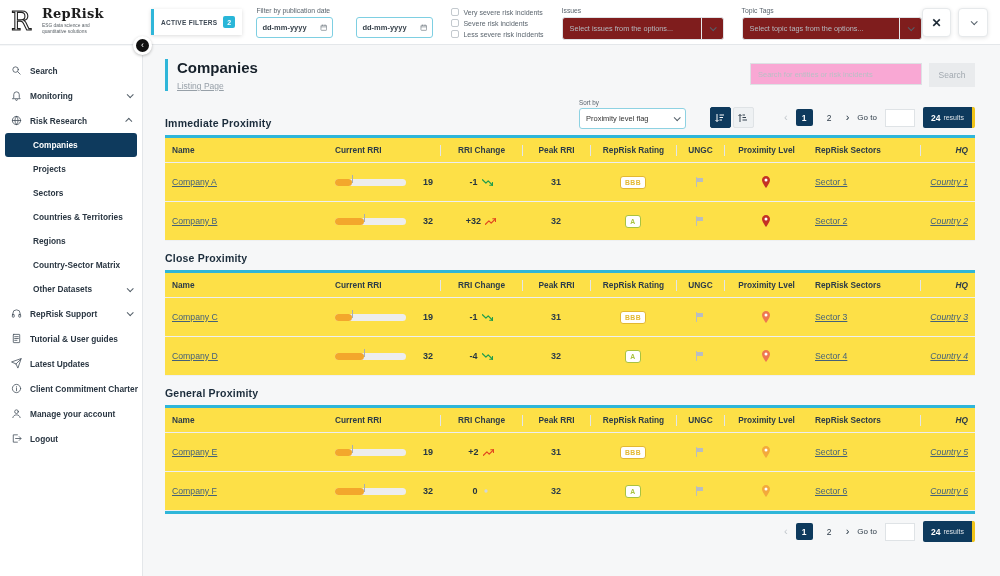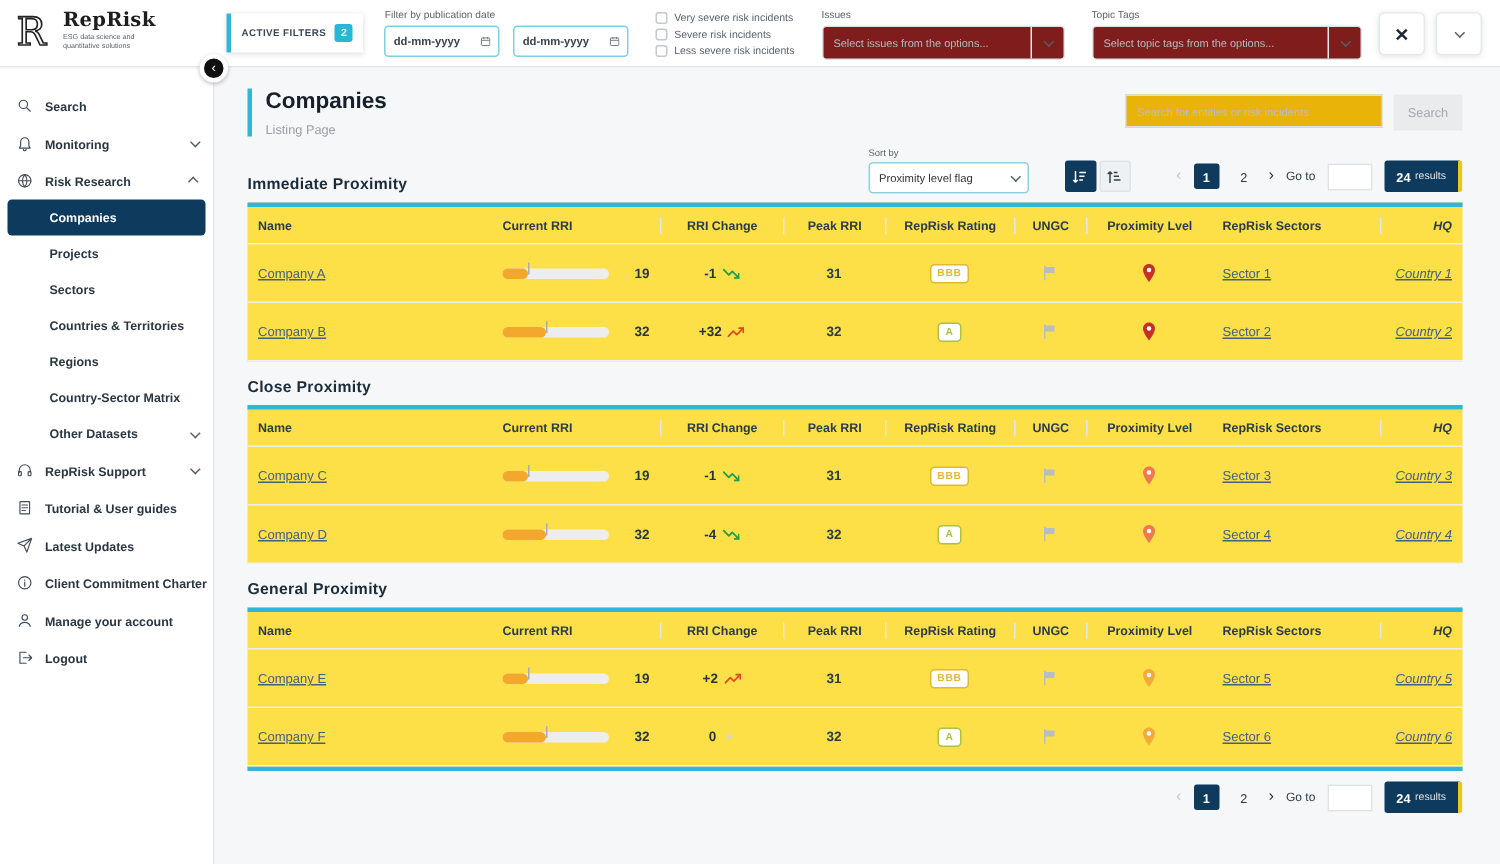--- a/index.html
+++ b/index.html
@@ -13,21 +13,21 @@
   .logo-block { width:143px; flex:0 0 143px; display:flex; gap:6px; padding:6px 6px 0 10px; align-items:flex-start; }
   .brand-name { font-family:"DejaVu Serif", serif; font-size:13px; font-weight:700; color:#1d1d1d; letter-spacing:.2px; }
   .brand-tagline { font-size:4.8px; color:#5c6369; margin-top:2px; line-height:1.25; width:60px; }
   .active-filters { margin:9px 0 0 8px; height:26px; background:#fff; border-left:3px solid #2fb6d9;
                     box-shadow:0 1px 4px rgba(0,0,0,.14); display:flex; align-items:center; gap:6px;
                     padding:0 7px; font-size:6.5px; font-weight:700; letter-spacing:.3px; color:#3c4753; white-space:nowrap; }
   .count-badge { width:12px; height:12px; background:#29b6d8; color:#fff; font-size:7px; font-weight:700;
                  display:flex; align-items:center; justify-content:center; border-radius:2px; }
   .field-label { font-size:6.8px; color:#5a646d; margin-bottom:3px; white-space:nowrap; }
   .date-filter { margin:7px 0 0 14px; }
-  .date-inputs { display:flex; gap:9px; }
+  .date-inputs { display:flex; gap:23px; }
   .date-input { width:77px; height:21px; border:1px solid #7ecfe2; border-radius:3px; background:#fff;
                 display:flex; align-items:center; padding:0 5px; gap:3px; }
   .date-input input { border:0; outline:0; width:100%; font-size:7.5px; font-weight:700; color:#39434c; font-family:inherit; background:transparent; }
   .date-input input::placeholder { color:#39434c; }
   .severity { margin:8px 0 0 18px; display:flex; flex-direction:column; gap:3px; }
   .chk { display:flex; align-items:center; gap:4px; font-size:7px; color:#5b656e; white-space:nowrap; cursor:pointer; }
   .chk .box { width:8px; height:8px; border:1px solid #c3c9ce; border-radius:2px; background:#fff; flex:0 0 8px; }
   .select-field { margin:7px 0 0 18px; }
   .sel { height:23px; border:1px solid #dfe3e6; border-radius:3px; background:#7f1d1d;
          display:flex; align-items:center; justify-content:space-between; padding-left:7px; cursor:pointer; }
@@ -56,23 +56,23 @@
   .sidebar-collapse { position:absolute; left:133px; top:36px; width:19px; height:19px; border-radius:50%;
                       background:#101010; border:3px solid #fff; color:#fff; font-size:9px; line-height:1;
                       display:flex; align-items:center; justify-content:center; z-index:4; cursor:pointer;
                       box-shadow:0 1px 3px rgba(0,0,0,.25); font-family:inherit; }
 
   
   .main { position:absolute; left:143px; top:45px; right:0; bottom:0; padding:14px 25px 0 22px; overflow:hidden; }
   .page-head { display:flex; justify-content:space-between; align-items:flex-start; margin-bottom:8px; }
   .title-wrap { border-left:3px solid #2fb6d9; padding-left:9px; }
   .page-title { font-size:15px; color:#16202a; font-weight:700; }
-  .subtitle { font-size:8.5px; color:#97a0a8; margin-top:5px; }
+  .subtitle { font-size:8.5px; color:#97a0a8; margin-top:5px;text-decoration:underline; }
   .entity-search { display:flex; margin-top:4px; }
-  .entity-search input { width:172px; height:22px; border:1px solid #dde1e4; background:#eab308; font-size:7.5px;
+  .entity-search input { width:172px; height:22px; border:1px solid #dde1e4; background:#f9a8d4; font-size:7.5px;
                          padding:0 7px; color:#333; outline:none; font-family:inherit; }
   .entity-search input::placeholder { color:#b9bfc5; }
   .entity-search button { width:46px; height:24px; background:#e9ebed; border:0; color:#a2a9b0; font-size:8.5px;
                           margin-left:7px; cursor:pointer; font-family:inherit; }
 
   
   .sec { margin-top:11px; }
   #sections .sec:first-child { margin-top:2px; }
   .sec-head { display:flex; justify-content:space-between; align-items:flex-end; margin-bottom:6px; }
   .sec-title { font-size:10.5px; font-weight:700; color:#1b2c3b; letter-spacing:.2px; }

